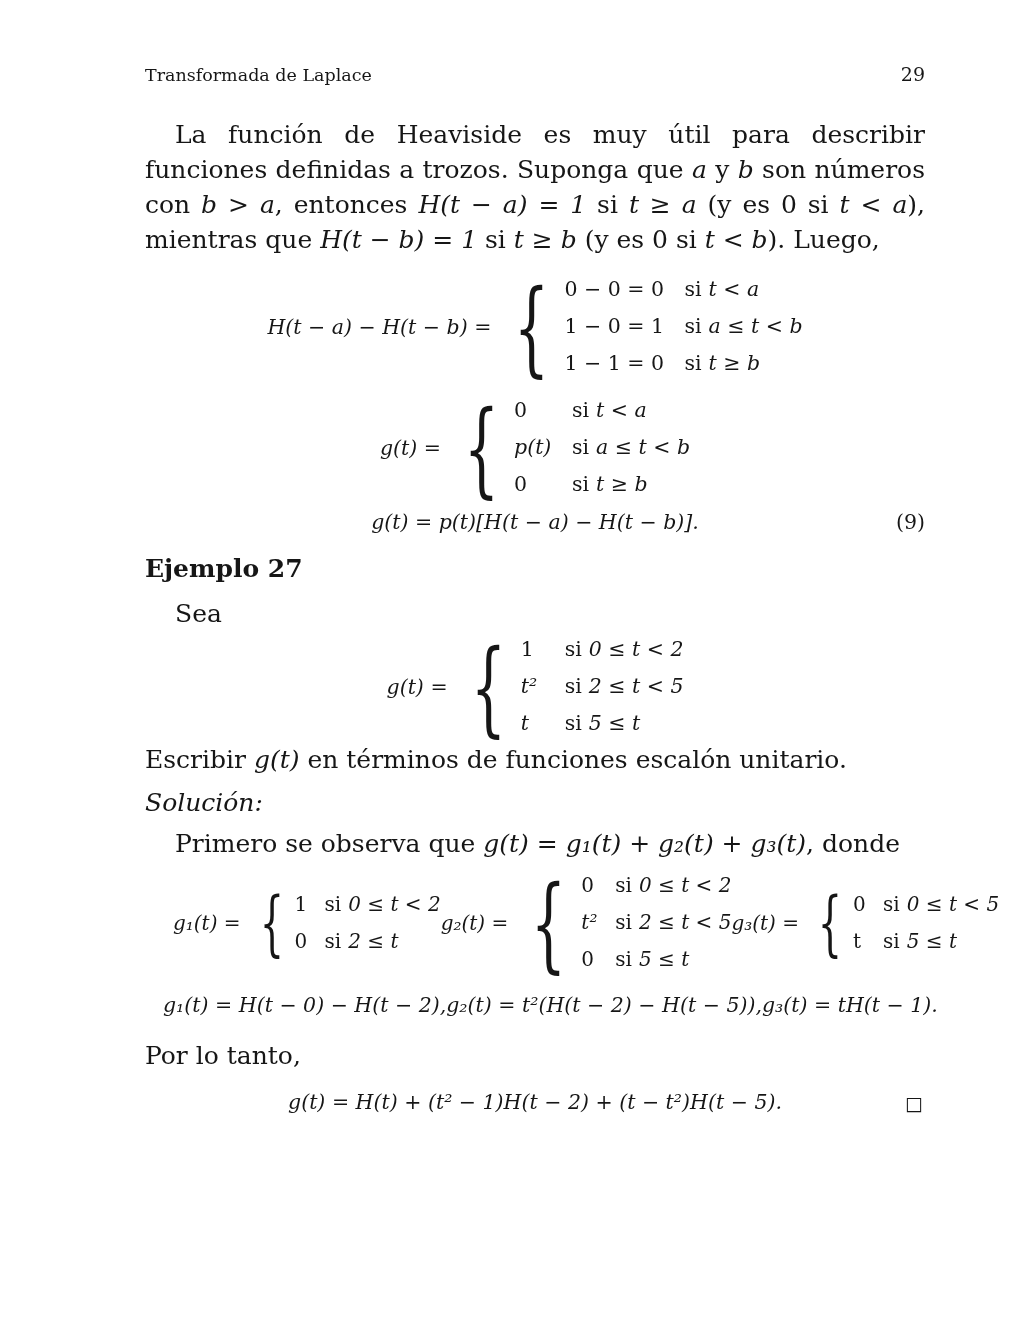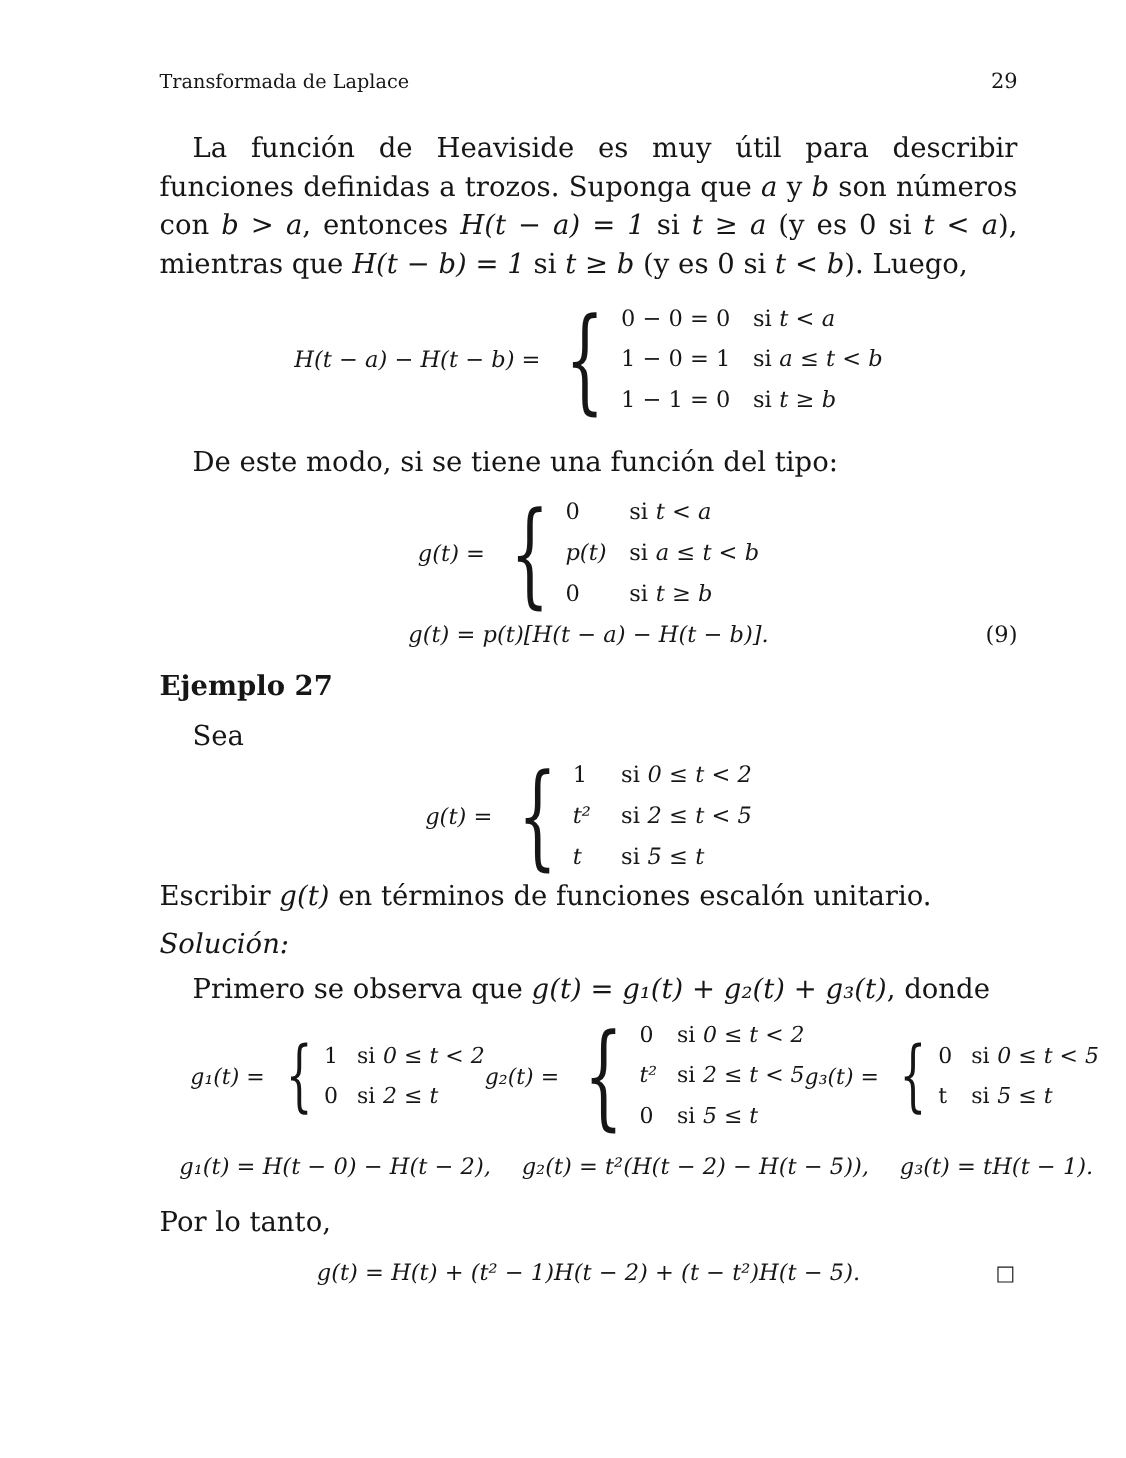--- a/index.html
+++ b/index.html
@@ -42,21 +42,21 @@
   .tagged .body{display:inline-block;}
   .tag{position:absolute;right:0;top:0;}
   .qed{position:absolute;right:2px;top:1px;font-size:19px;}
 
   .triple{display:flex;justify-content:space-between;align-items:center;
           padding-left:28px;}
   .triple .pw{font-size:20px;}
   .triple .pwrow{line-height:37px;}
 
   .steps{display:flex;justify-content:space-between;align-items:flex-start;
-         padding:0 14px 0 18px;font-size:20.5px;line-height:30px;white-space:nowrap;gap:28px;}
+         padding:0 14px 0 18px;font-size:20.5px;line-height:30px;white-space:nowrap;}
 
   
   .mt-para1{margin-top:30px;}
   .mt-eq1{margin-top:14px;}
   .mt-para2{margin-top:20px;}
   .mt-eq2{margin-top:10px;}
   .mt-para3{margin-top:14px;}
   .mt-eq9{margin-top:4px;text-decoration:underline;}
   .mt-ej{margin-top:14px;}
   .mt-sea{margin-top:10px;}
@@ -100,21 +100,20 @@
           </div>
           <div class="pwrow">
             <span class="val rm">1 − 1 = 0</span>
             <span class="si rm">si</span>
             <span class="mi">t ≥ b</span>
           </div>
         </div>
       </div>
     </div>
 
-    <p class="ind mt-para2">De este modo, si se tiene una función del tipo:</p>
 
     <div class="disp mt-eq2">
       <div class="pw eqG">
         <span class="lhs mi">g(t) =</span>
         <span class="brace b3">{</span>
         <div class="rows">
           <div class="pwrow">
             <span class="val rm">0</span>
             <span class="si rm">si</span>
             <span class="mi">t &lt; a</span>

